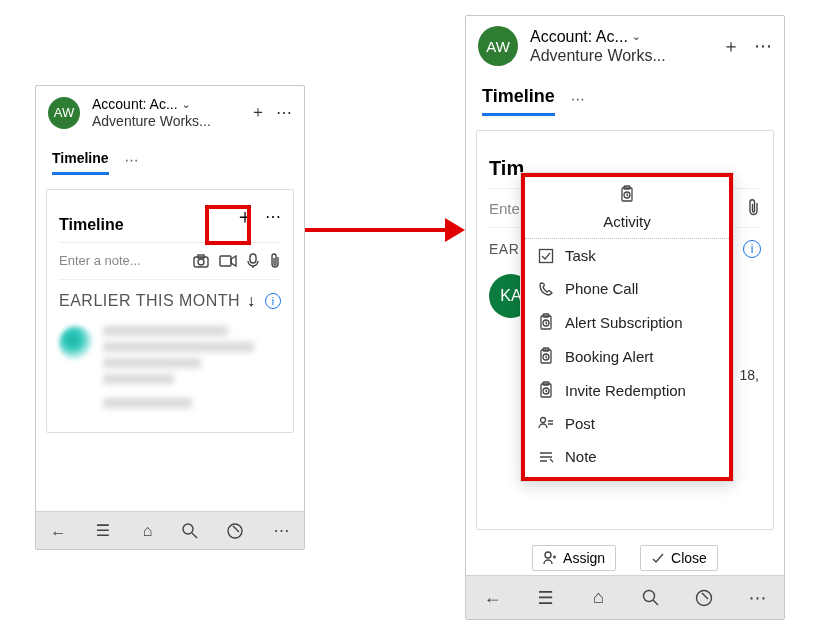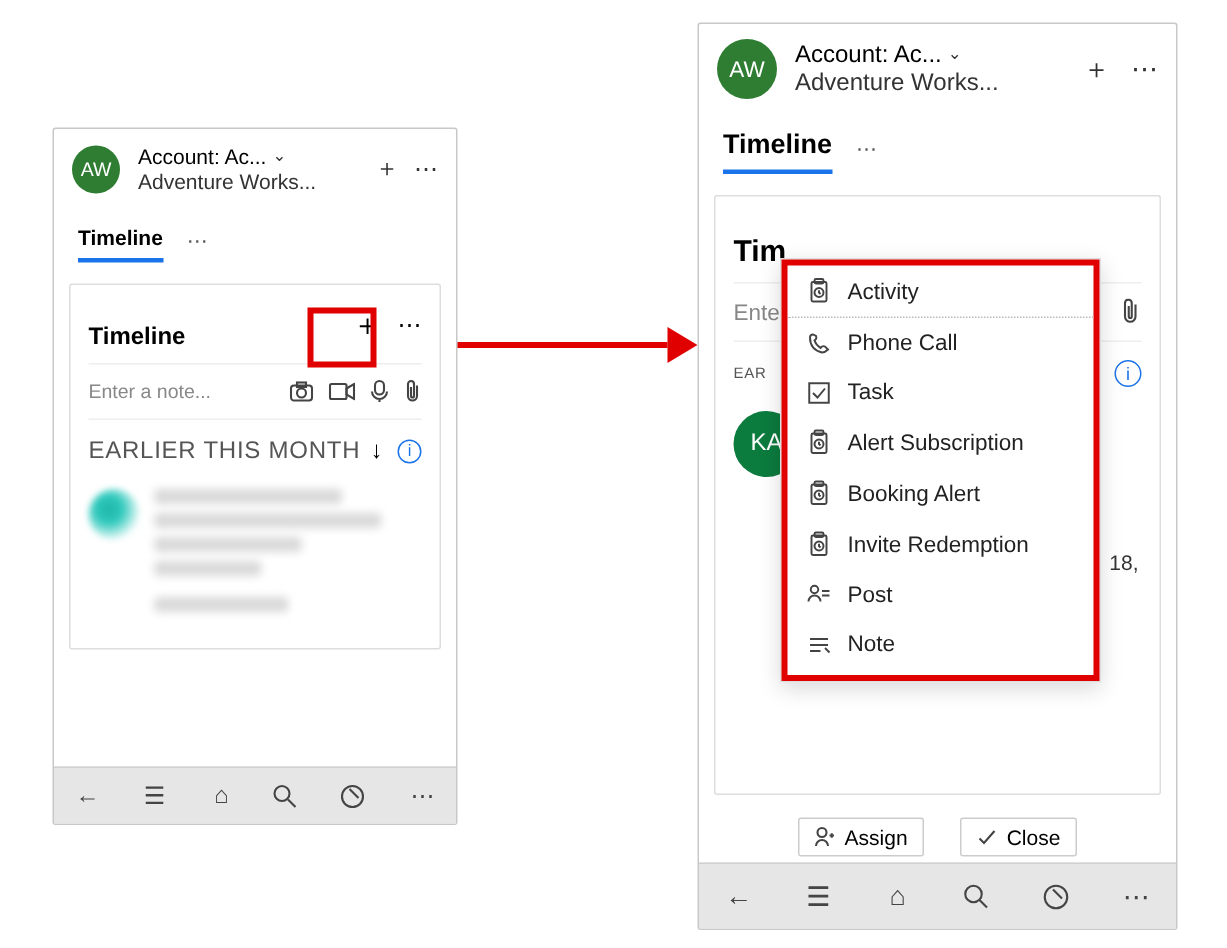--- a/index.html
+++ b/index.html
@@ -50,21 +50,21 @@
   .card-head-icons { display: flex; gap: 10px; align-items: center; }
   
   .note-row { display: flex; align-items: center; justify-content: space-between; padding: 10px 0; border-bottom: 1px solid #eee; }
   .note-input { color: #888; font-size: 13px; flex: 1; }
   .phone-right .note-input { font-size: 15px; }
   .note-icons { display: flex; gap: 10px; color: #555; align-items: center; }
   .phone-right .note-icons { font-size: 18px; gap: 14px; }
   
   .earlier-row { display: flex; align-items: center; justify-content: space-between; padding: 12px 0 8px; }
   .earlier-label { font-size: 16px; letter-spacing: 0.5px; color: #555; }
-  .phone-right .earlier-label { font-size: 10px; }
+  .phone-right .earlier-label { font-size: 14px; }
   .earlier-icons { display: flex; gap: 10px; align-items: center; }
   .info-circle {
     width: 16px; height: 16px; border: 1px solid #1a73e8; border-radius: 50%;
     color: #1a73e8; font-size: 11px; display: flex; align-items: center; justify-content: center;
   }
   .phone-right .info-circle { width: 18px; height: 18px; font-size: 12px; }
   
   .blur-item { display: flex; gap: 10px; padding: 8px 0; }
   .blur-avatar { width: 34px; height: 34px; border-radius: 50%; background: radial-gradient(circle at 40% 40%, #1fb5a8 0%, #2dc8bb 30%, rgba(255,255,255,0) 75%); filter: blur(2px); }
   .blur-lines { flex:1; }
@@ -79,21 +79,21 @@
   .menu {
     position: absolute; left: 520px; top: 172px; width: 214px;
     background: #fff; border: 1px solid #ddd; box-shadow: 0 4px 14px rgba(0,0,0,.15);
     z-index: 10;
   }
   .menu-red { border: 4px solid #e00000; padding-bottom: 4px; }
   .menu-item {
     display: flex; align-items: center; gap: 10px; padding: 8px 12px;
     font-size: 15px; color: #222;
   }
-  .menu-item:first-child { border-bottom: 1px dotted #bbb; }
+  .menu-item:first-child { border-bottom: 1px dotted #bbb; flex-direction: column; }
   .mi-icon { width: 18px; display:flex; justify-content:center; }
   
   .action-pills { display:flex; gap:24px; padding: 0 40px; justify-content: center; }
   .pill { border:1px solid #ccc; border-radius:2px; padding:4px 10px; font-size:14px; display:flex; align-items:center; gap:6px; }
   
   .bottombar {
     position: absolute; left: 0; right: 0; bottom: 0; height: 38px;
     background: #e6e6e6; display: flex; align-items: center; justify-content: space-around;
     border-top: 1px solid #d0d0d0; color: #444; font-size: 16px;
   }
@@ -314,33 +314,33 @@
             <rect x="5" y="1" width="6" height="3" rx="1" stroke="#444" stroke-width="1.3" fill="none"></rect>
             <circle cx="8" cy="10" r="3" stroke="#444" stroke-width="1.3" fill="none"></circle>
             <path d="M8 8.5 V10 L9 11" stroke="#444" stroke-width="1.3" fill="none"></path>
           </svg>
         </span>
         <span>Activity</span>
       </div>
       <div class="menu-item">
         <span class="mi-icon">
           <svg width="16" height="16">
-            <path d="M4 2 Q2 2 2 4 Q2 12 10 14 Q12 14 14 12 L12 10 Q11 9.5 10 10 L9 11 Q6 9 5 6 L6 5 Q6.5 4 6 3 Z" stroke="#444" stroke-width="1.3" fill="none"></path>
-          </svg>
-        </span>
-        <span>Phone Call</span>
-      </div>
-      <div class="menu-item">
-        <span class="mi-icon">
-          <svg width="16" height="16">
             <rect x="1.5" y="1.5" width="13" height="13" stroke="#444" stroke-width="1.3" fill="none"></rect>
             <path d="M4 8 L7 11 L12 5" stroke="#444" stroke-width="1.3" fill="none"></path>
           </svg>
         </span>
         <span>Task</span>
+      </div>
+      <div class="menu-item">
+        <span class="mi-icon">
+          <svg width="16" height="16">
+            <path d="M4 2 Q2 2 2 4 Q2 12 10 14 Q12 14 14 12 L12 10 Q11 9.5 10 10 L9 11 Q6 9 5 6 L6 5 Q6.5 4 6 3 Z" stroke="#444" stroke-width="1.3" fill="none"></path>
+          </svg>
+        </span>
+        <span>Phone Call</span>
       </div>
       <div class="menu-item">
         <span class="mi-icon">
           <svg width="16" height="18">
             <rect x="3" y="3" width="10" height="13" rx="1" stroke="#444" stroke-width="1.3" fill="none"></rect>
             <rect x="5" y="1" width="6" height="3" rx="1" stroke="#444" stroke-width="1.3" fill="none"></rect>
             <circle cx="8" cy="10" r="3" stroke="#444" stroke-width="1.3" fill="none"></circle>
             <path d="M8 8.5 V10 L9 11" stroke="#444" stroke-width="1.3" fill="none"></path>
           </svg>
         </span>

